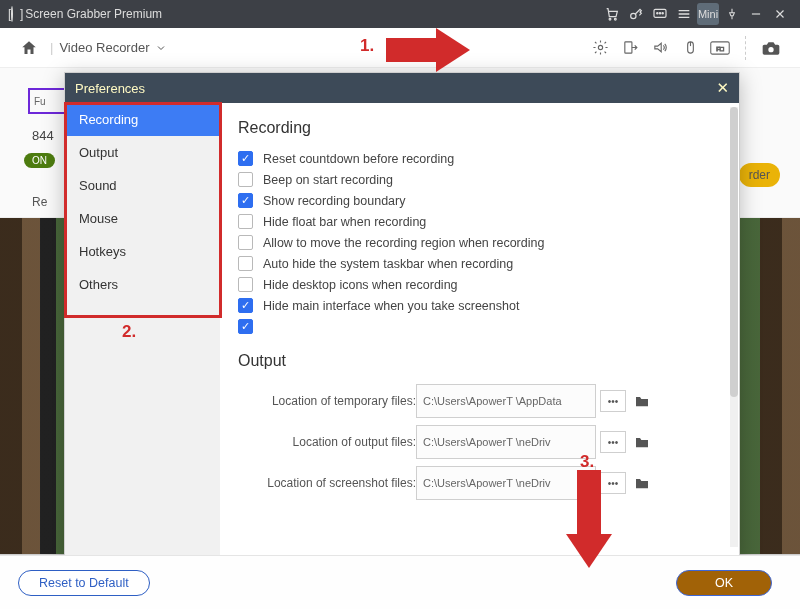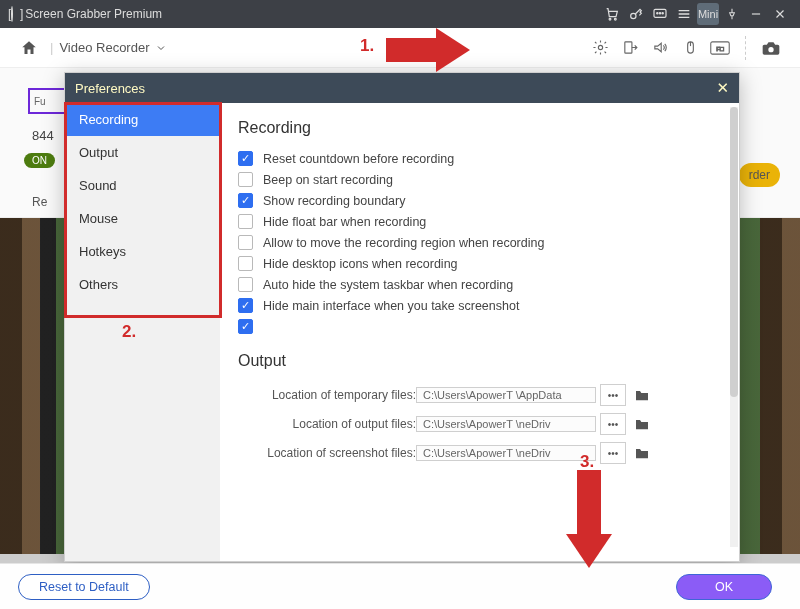--- a/index.html
+++ b/index.html
@@ -35,29 +35,29 @@
   .sidebar .item.active{background:#3d7cf4;color:#fff}
   .content{flex:1;padding:12px 18px 4px 18px;position:relative;overflow:hidden}
   .content h3{font-size:16px;font-weight:400;color:#333;margin:4px 0 14px 0;border-bottom:0}
   .content .section{margin-bottom:18px}
   .row{display:flex;align-items:center;margin:6px 0;font-size:12.5px;color:#444}
   .cb{width:15px;height:15px;border:1px solid #b9b9b9;border-radius:2px;margin-right:10px;display:inline-flex;align-items:center;justify-content:center;background:#fff;flex-shrink:0}
   .cb.checked{background:#2e6ef0;border-color:#2e6ef0}
   .cb.checked::after{content:"✓";color:#fff;font-size:11px;line-height:1}
   .outrow{display:flex;align-items:center;margin:7px 0;font-size:12px;color:#555}
   .outrow .lbl{width:178px;text-align:right;}
-  .outrow .path{width:180px;height:16px;border:1px solid #cfcfcf;background:#fcfcfc;font-size:11px;padding:0 6px;display:flex;align-items:center;color:#666;overflow:hidden;white-space:nowrap}
+  .outrow .path{width:180px;height:34px;border:1px solid #cfcfcf;background:#fcfcfc;font-size:11px;padding:0 6px;display:flex;align-items:center;color:#666;overflow:hidden;white-space:nowrap}
   .outrow .dots{width:26px;height:22px;border:1px solid #cfcfcf;margin-left:4px;display:flex;align-items:center;justify-content:center;font-size:10px;color:#555}
   .outrow .folder{width:20px;height:20px;margin-left:6px;color:#555;display:flex;align-items:center;justify-content:center;font-size:14px}
   .scrollbar{position:absolute;right:1px;top:4px;width:8px;height:440px;background:#f0f0f0}
   .scrollbar .thumb{position:absolute;top:0;width:100%;height:290px;background:#cfcfcf;border-radius:4px}
   
-  .footer{position:absolute;left:0;right:0;bottom:0;height:46px;background:#fefefe;display:flex;align-items:center;padding:0 18px;border-top:1px solid #e5e5e5}
+  .footer{position:absolute;left:0;right:0;bottom:0;height:54px;background:#fefefe;display:flex;align-items:center;padding:0 18px;border-top:1px solid #e5e5e5}
   .btn{height:26px;border:1.5px solid #2e5fc4;border-radius:13px;padding:0 20px;font-size:12.5px;display:inline-flex;align-items:center;justify-content:center;background:#fff;color:#2e5fc4}
-  .btn.primary{background:#8b5cf6;color:#fff;border-color:#3d66d6}
+  .btn.primary{background:#a16207;color:#fff;border-color:#3d66d6}
   .footer .spacer{flex:1}
   
   .ann-num{position:absolute;color:#d12b2b;font-weight:700;font-size:17px}
   .arrow{position:absolute}
   .arrow .shaft{background:#d12b2b;position:absolute}
   .arrow .head{width:0;height:0;position:absolute}
   .redbox{position:absolute;border:3px solid #d12b2b}
   svg{display:block}
 </style>
 </head>
@@ -210,25 +210,25 @@
             <div class="row">
               <span class="cb"></span>
               <span>Hide float bar when recording</span>
             </div>
             <div class="row">
               <span class="cb"></span>
               <span>Allow to move the recording region when recording</span>
             </div>
             <div class="row">
               <span class="cb"></span>
+              <span>Auto hide the system taskbar when recording</span>
+            </div>
+            <div class="row">
+              <span class="cb"></span>
               <span>Hide desktop icons when recording</span>
-            </div>
-            <div class="row">
-              <span class="cb"></span>
-              <span>Auto hide the system taskbar when recording</span>
             </div>
             <div class="row">
               <span class="cb checked"></span>
               <span>Hide main interface when you take screenshot</span>
             </div>
             <div class="row">
               <span class="cb checked"></span>
             </div>
           </div>
       </div>

